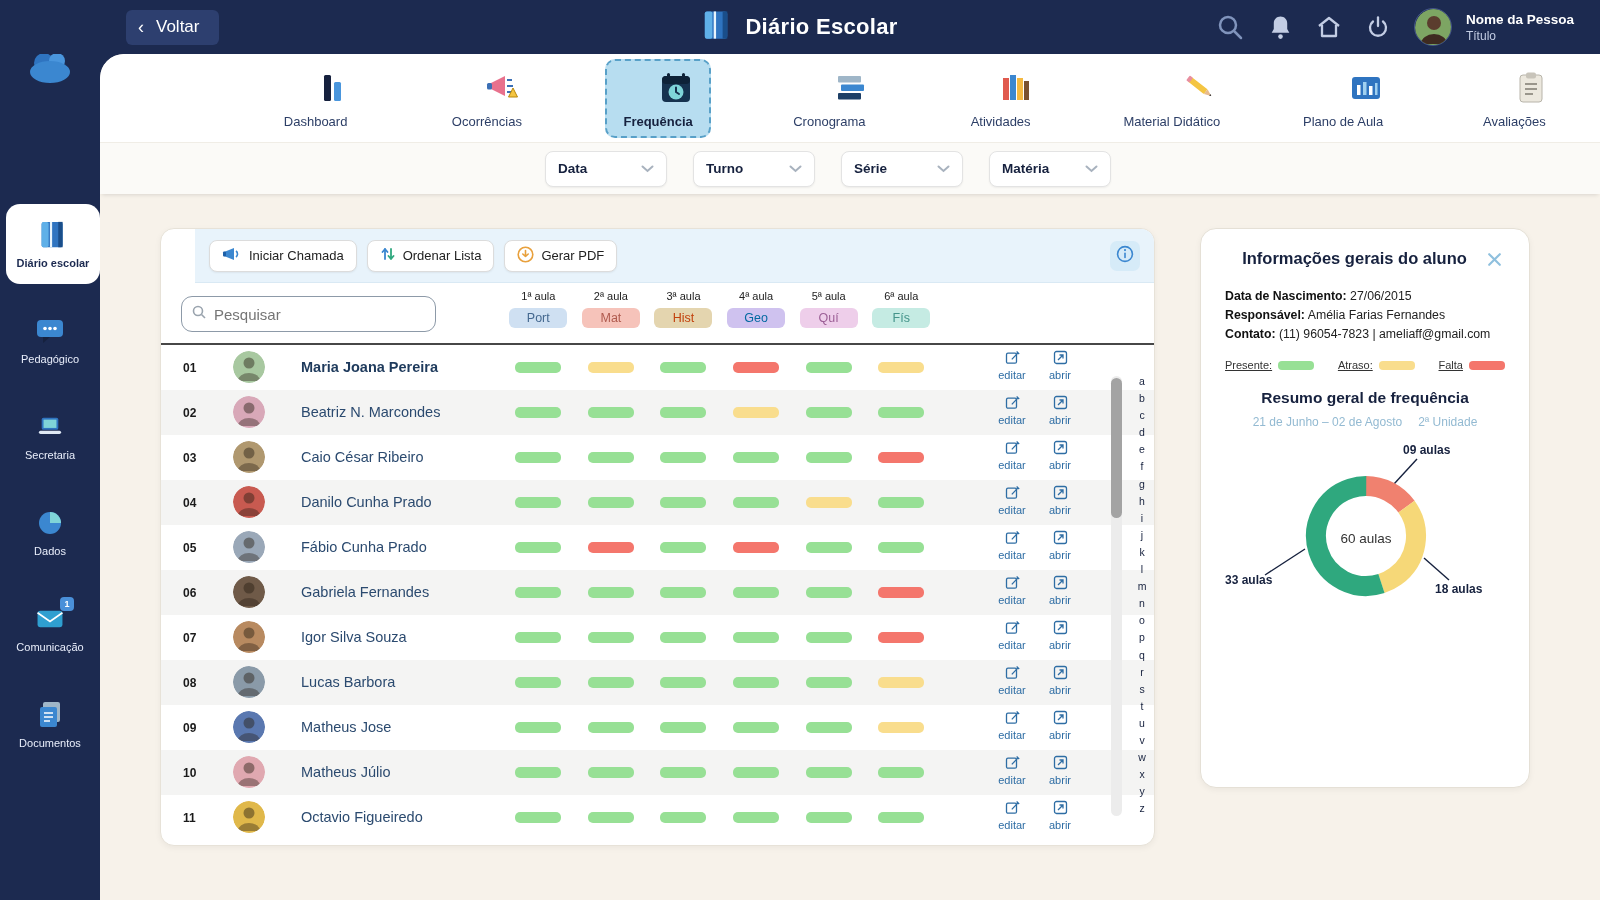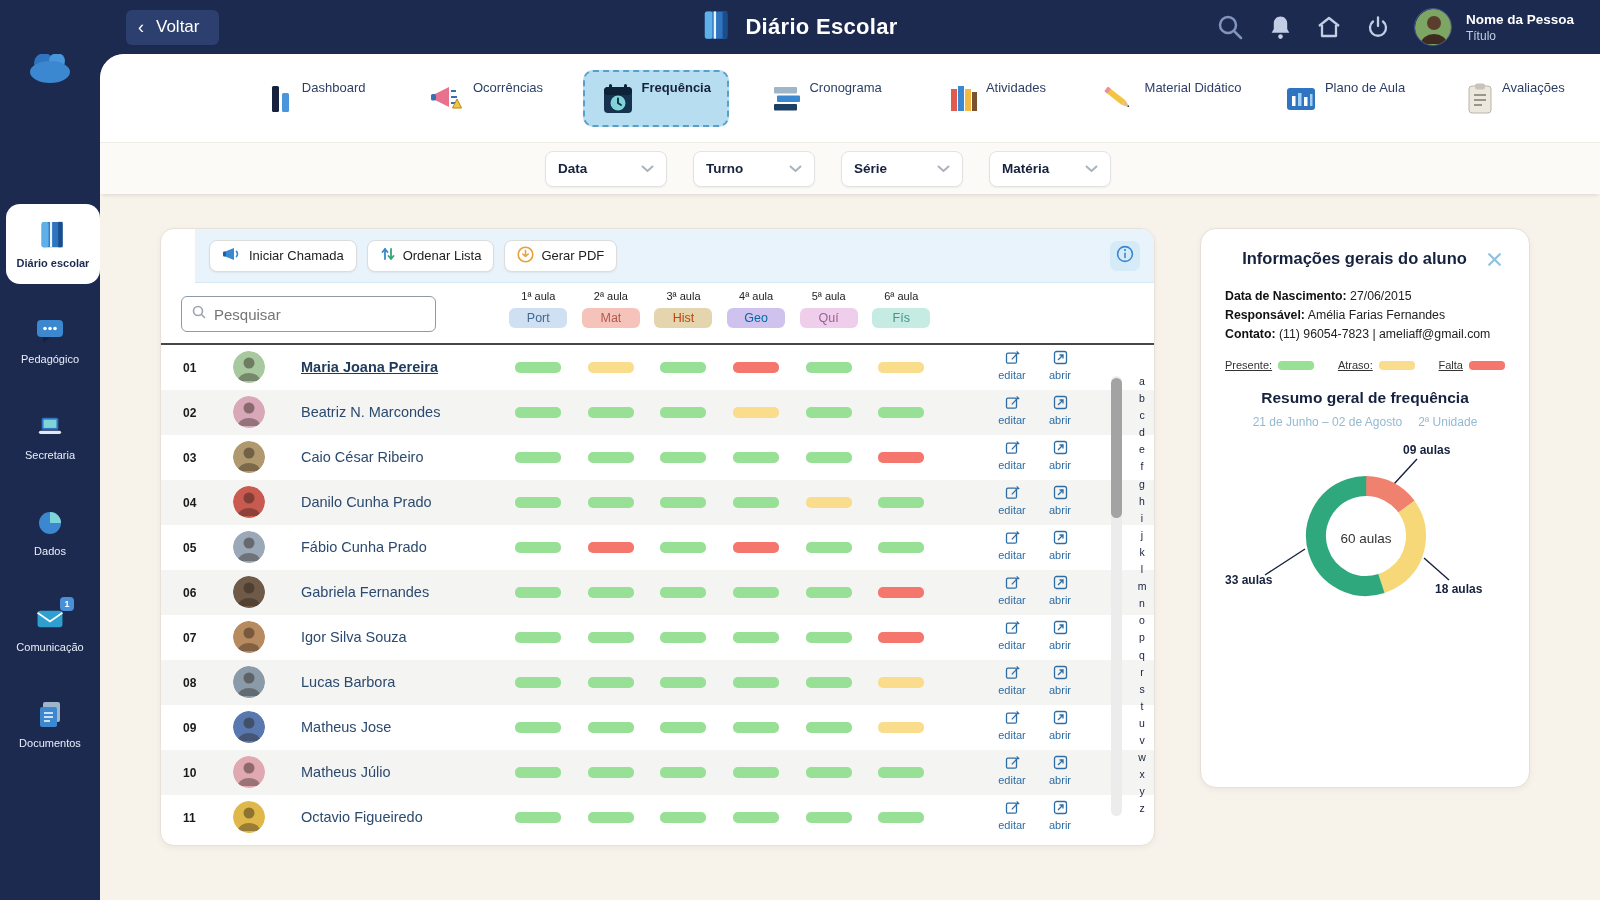--- a/index.html
+++ b/index.html
@@ -36,21 +36,21 @@
   .badge { position:absolute; top:-7px; right:-9px; background:#4a90d9; color:#fff;
     font-size:9px; font-style:normal; width:14px; height:14px; border-radius:4px;
     display:flex; align-items:center; justify-content:center; font-weight:bold; }
 
   
   .main { position:absolute; left:100px; top:54px; width:1500px; height:846px;
     background:#f7f2ea; border-top-left-radius:24px; overflow:hidden; }
   .tabs-row { height:88px; background:#fff; border-top-left-radius:24px;
     display:flex; padding-left:130px; }
   .tab { flex:1; display:flex; align-items:center; justify-content:center; cursor:pointer; }
-  .tab-inner { display:flex; flex-direction:row; align-items:flex-start; gap:7px;
+  .tab-inner { display:flex; flex-direction:column; align-items:flex-end; gap:7px;
     padding:8px 16px 7px; border:2px dashed transparent; border-radius:10px; }
   .tab.active .tab-inner { background:#b7ddf0; border-color:#58a0c8; }
   .ticon { height:38px; display:flex; align-items:center; }
   .tab-label { font-size:13px; color:#2c3e66; white-space:nowrap; }
   .tab.active .tab-label { font-weight:bold; color:#16213e; }
 
   .filters-row { height:52px; background:#fbfaf7; border-top:1px solid #f0ede6;
     box-shadow:0 3px 4px -2px rgba(0,0,0,.12); display:flex; align-items:center;
     gap:26px; padding-left:445px; position:relative; z-index:2; }
   .filter { width:122px; height:36px; background:#fff; border:1px solid #e3e3e3;
@@ -67,38 +67,38 @@
   .toolbar { height:54px; background:#e8f3fb; display:flex; align-items:center;
     gap:10px; padding:0 14px; border-bottom:1px solid #d9e9f4;margin-left:34px; }
   .tool-btn { height:32px; background:#fff; border:1px solid #dcdcdc; border-radius:8px;
     display:flex; align-items:center; gap:7px; padding:0 12px; font-size:13px; color:#222;
     cursor:pointer; box-shadow:0 1px 2px rgba(0,0,0,.06); font-family:inherit; }
   .info-btn { margin-left:auto; width:30px; height:30px; background:#d6ebf8;
     border:none; border-radius:7px; display:flex; align-items:center; justify-content:center; cursor:pointer; }
 
   .table-head { position:relative; height:62px; border-bottom:2px solid #474747; }
   .search-box { position:absolute; left:20px; top:13px; width:255px; height:36px;
-    border:1.5px solid #8d9aa8; border-radius:6px; display:flex; align-items:center;
+    border:1.5px solid #8d9aa8; border-radius:11px; display:flex; align-items:center;
     padding:0 10px; gap:8px; background:#fff; }
   .search-box input { border:none; outline:none; font-size:15px; color:#555; width:100%;
     background:transparent; font-family:inherit; }
   .cols { position:absolute; left:341px; top:7px; width:436px; display:flex; }
   .col { width:72.6px; text-align:center; }
   .col-h { font-size:11px; color:#222; margin-bottom:6px; }
   .chip { display:inline-block; width:58px; padding:3px 0; border-radius:6px;
     font-size:12.5px; cursor:pointer; }
 
   .rows { position:relative; }
   .row { position:relative; height:45px; cursor:pointer; }
   .row.shade { background:#f4f4f3; }
   .num { position:absolute; left:22px; top:16px; font-size:12px; font-weight:bold; color:#1a1a1a; width:26px; }
   .ravatar { position:absolute; left:72px; top:6px; width:32px; height:32px;
     border-radius:50%; overflow:hidden; }
   .rname { position:absolute; left:140px; top:14px; font-size:14.5px; color:#2b4a6f; }
-  .row.bold .rname { font-weight:bold; color:#1e3a5c;text-decoration:underline; }
+  .row.bold .rname { font-weight:bold; color:#1e3a5c; }
   .pills { position:absolute; left:341px; top:17px; width:436px; display:flex; }
   .slot { width:72.6px; display:flex; justify-content:center; }
   .pill { width:46px; height:11px; border-radius:5px; }
   .action { position:absolute; top:5px; width:46px; display:flex; flex-direction:column;
     align-items:center; gap:1px; color:#2e6da4; font-size:11px; cursor:pointer; }
   .action span { border-bottom:1px solid transparent; }
 
   .vscroll { position:absolute; left:950px; top:147px; width:11px; height:440px;
     background:#ececec; border-radius:6px; }
   .vthumb { position:absolute; left:0; top:2px; width:11px; height:140px;

